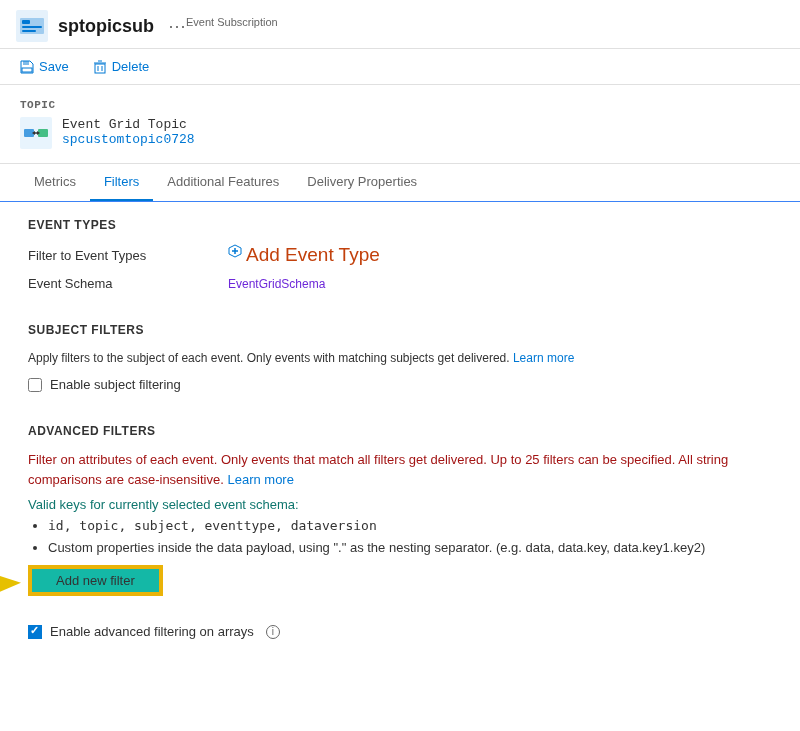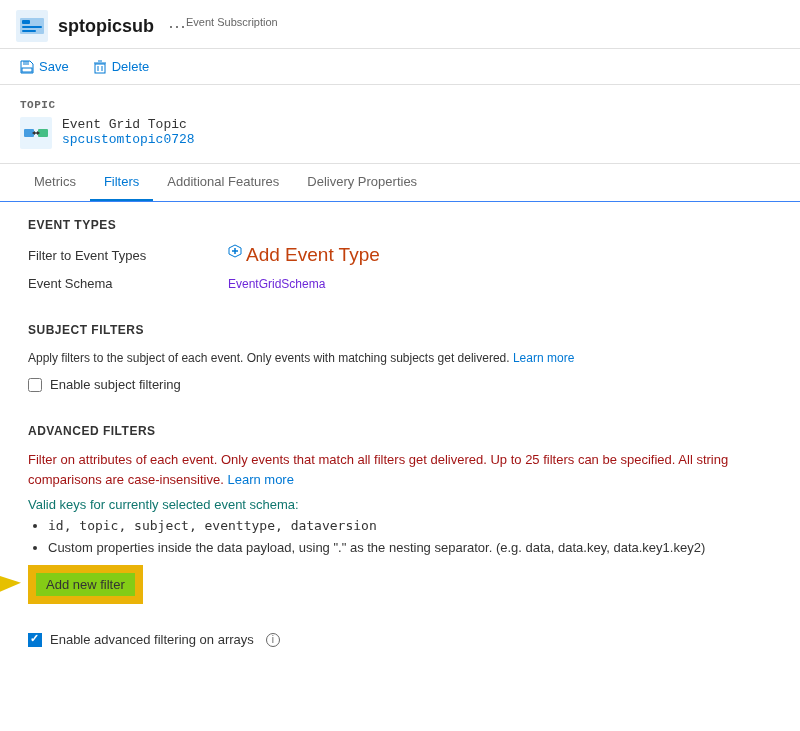--- a/index.html
+++ b/index.html
@@ -56,21 +56,21 @@
     .valid-keys-list { margin: 0 0 8px 20px; }
     .valid-keys-list li { font-size: 13px; color: #333; margin-bottom: 2px; line-height: 1.5; }
     .valid-keys-list li code { font-family: Consolas, monospace; color: #333; }
 
     
     .filter-table { width: 100%; border-collapse: collapse; margin-bottom: 6px; }
     .filter-table th { font-size: 13px; font-weight: 600; color: #333; padding: 6px 8px; border-bottom: 1px solid #e0e0e0; text-align: left; }
     .filter-table td { font-size: 13px; color: #666; padding: 8px 8px; border-bottom: 1px solid #e0e0e0; }
 
     
-    .add-filter-btn { display: inline-flex; align-items: center; padding: 4px 10px; border: 8px solid #eab308; background: #84cc16; color: #333; font-size: 13px; cursor: pointer; margin-bottom: 14px; }
+    .add-filter-btn { display: inline-flex; align-items: center; padding: 4px 24px; border: 4px solid #eab308; background: #14b8a6; color: #333; font-size: 13px; cursor: pointer; margin-bottom: 14px; }
 
     
     .checkbox-blue { appearance: none; -webkit-appearance: none; width: 14px; height: 14px; border: 1px solid #0078d4; background: #0078d4; cursor: pointer; flex-shrink: 0; position: relative; }
     .checkbox-blue::after { content: '✓'; position: absolute; top: -2px; left: 1px; color: #fff; font-size: 11px; font-weight: bold; }
 
     
     .info-icon { display: inline-flex; align-items: center; justify-content: center; width: 14px; height: 14px; border-radius: 50%; border: 1px solid #666; color: #666; font-size: 10px; cursor: pointer; margin-left: 4px; }
   </style>
 </head>
 <body>

